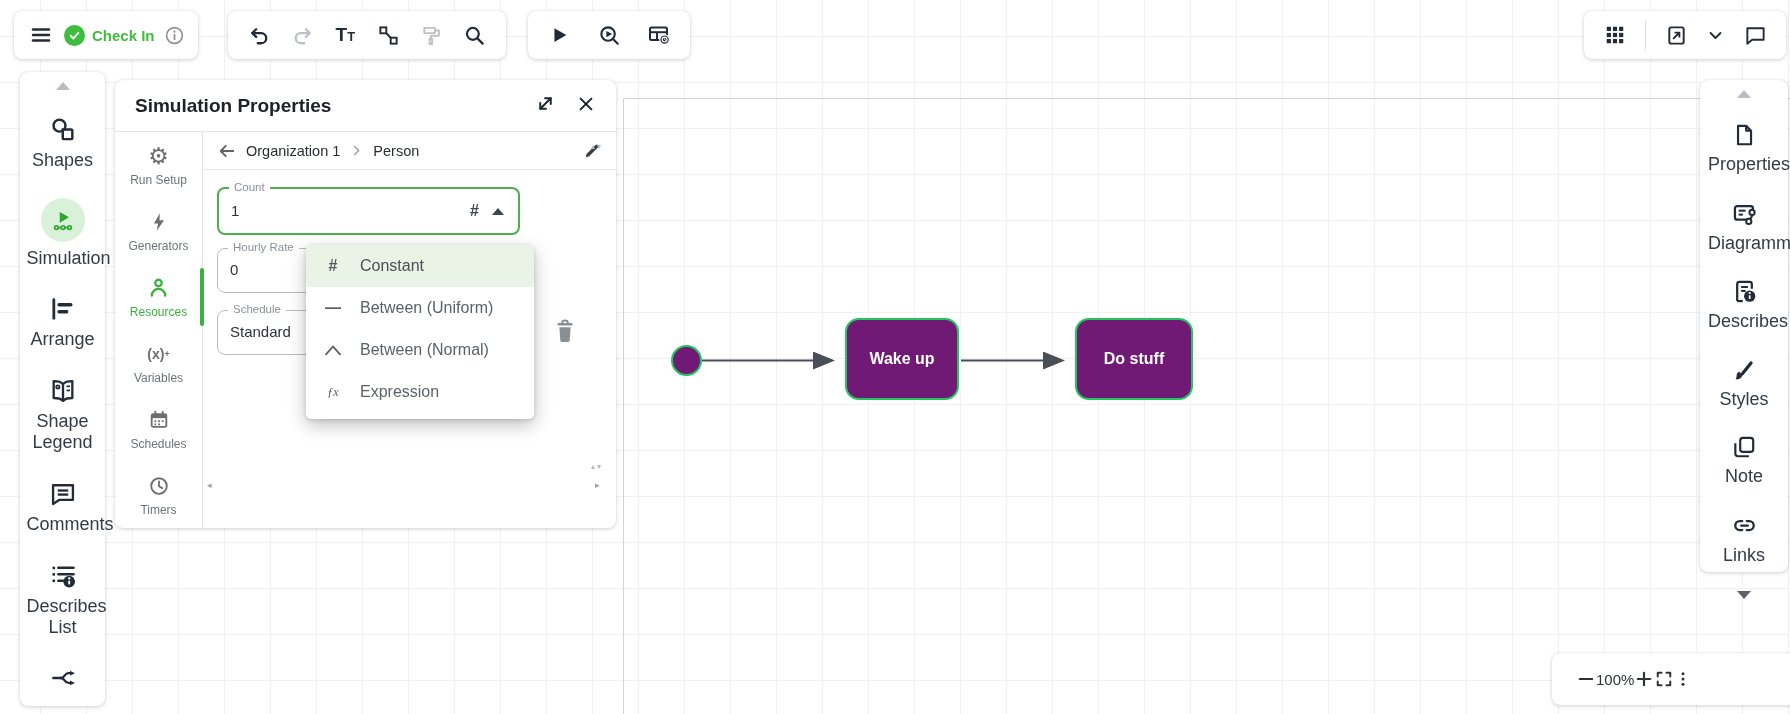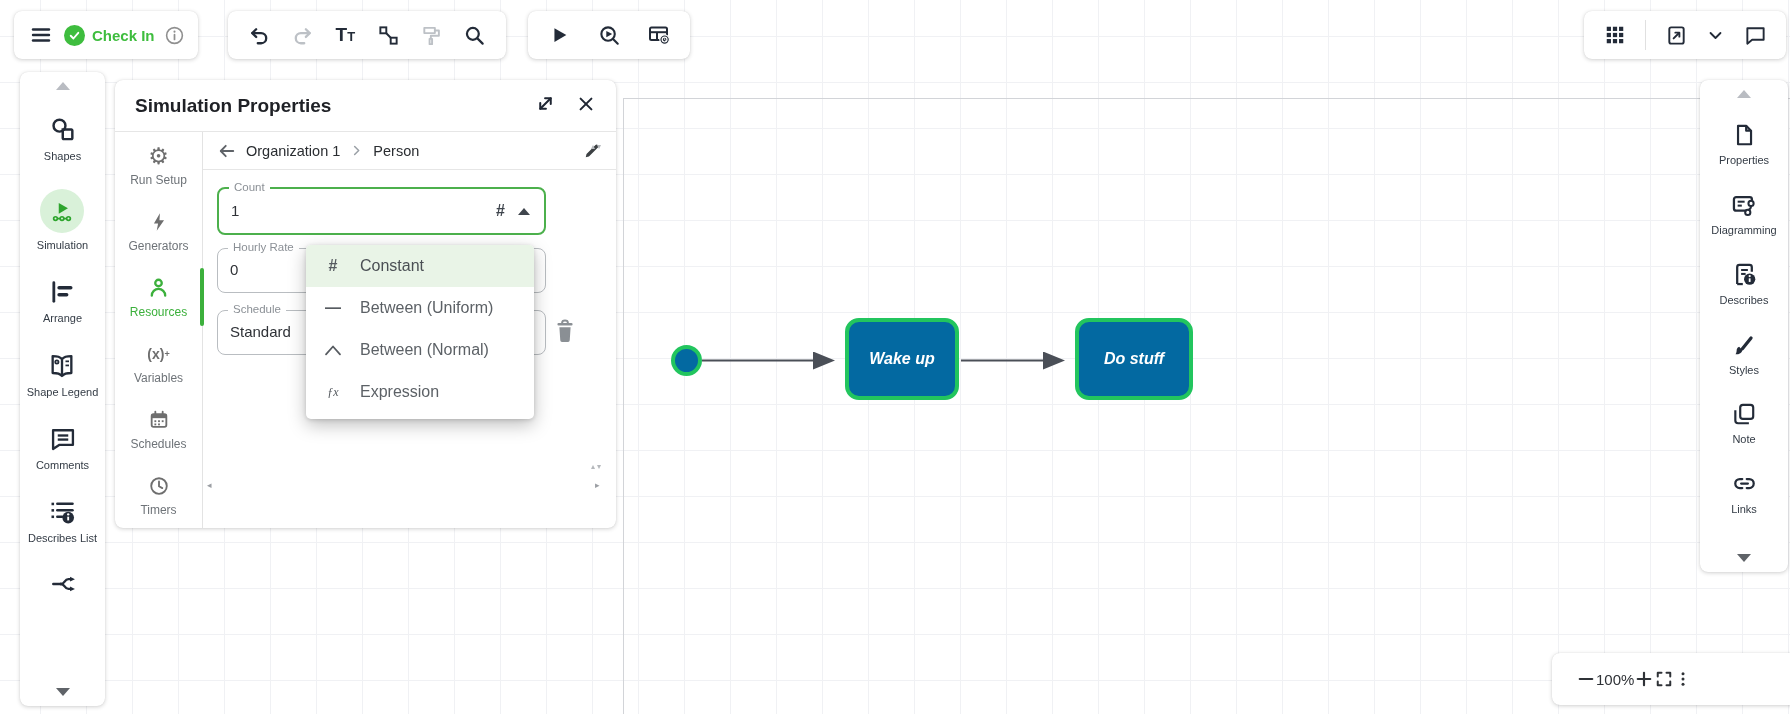--- a/index.html
+++ b/index.html
@@ -7,21 +7,21 @@
   body { font-family:"Liberation Sans", sans-serif; position:relative; background:#fff; color:#232b38; }
 
   
   .canvas { position:absolute; inset:0; background:#fff;
     background-image:linear-gradient(to right,#f0f1f4 1px,transparent 1px),
                      linear-gradient(to bottom,#f0f1f4 1px,transparent 1px);
     background-size:46px 46px; background-position:-6px -10px; }
   .page-edge-h { position:absolute; left:623px; right:0; top:98px; height:1px; background:#d2d4d8; }
   .page-edge-v { position:absolute; left:623px; top:98px; bottom:0; width:1px; background:#d2d4d8; }
   .connector-layer { position:absolute; inset:0; z-index:1; }
-  .node { position:absolute; z-index:2; background:#0369a1; border:4px solid #22c55e;font-style:italic; }
+  .node { position:absolute; z-index:2; background:#701a75; border:2px solid #22c55e; }
   .node.circle { left:671px; top:345px; width:31px; height:31px; border-radius:50%; }
   .node.process { top:318px; height:82px; border-radius:14px; display:flex; align-items:center; justify-content:center;
     color:#fff; font-size:16px; font-weight:bold; }
   .node.p1 { left:845px; width:114px; }
   .node.p2 { left:1075px; width:118px; }
 
   
   .card { position:absolute; background:#fff; border-radius:8px;
     box-shadow:0 1px 4px rgba(0,0,0,.18), 0 0 1px rgba(0,0,0,.12); z-index:10; }
   .hbar { top:11px; height:48px; display:flex; align-items:center; padding:0 10px; }
@@ -32,21 +32,21 @@
   .checkin-badge { width:21px; height:21px; border-radius:50%; background:#3EBD3E; display:flex; align-items:center; justify-content:center; }
   .checkin-label { color:#3EBD3E; font-weight:bold; font-size:15px; white-space:nowrap; }
   .tt { font-weight:bold; color:#232b38; letter-spacing:0; }
   .tt .big { font-size:19px; } .tt .small { font-size:13px; }
   .vdiv { width:1px; height:30px; background:#e0e0e0; margin:0 6px; }
 
   
   .dock { display:flex; flex-direction:column; align-items:center; z-index:10; }
   .dock-left  { left:20px;  top:72px; width:85px; height:634px; padding:10px 0; gap:26px; }
   .dock-right { left:1700px; top:80px; width:88px; height:492px; padding:10px 0; gap:24px; }
-  .dock-item { display:flex; flex-direction:column; align-items:center; gap:6px; color:#333b45; font-size:11px; text-align:center; line-height:1.2; }
+  .dock-item { display:flex; flex-direction:column; align-items:center; gap:6px; color:#333b45; font-size:18px; text-align:center; line-height:1.2; }
   .dock-item .lbl { max-width:72px; }
   .sim-bubble { width:44px; height:44px; border-radius:50%; background:#d9f1d9; display:flex; align-items:center; justify-content:center; }
   .caret-up-sm { width:0; height:0; border-left:7px solid transparent; border-right:7px solid transparent; border-bottom:8px solid #b9bcc2; }
   .caret-dn-sm { width:0; height:0; border-left:7px solid transparent; border-right:7px solid transparent; border-top:8px solid #5f6368; }
   .mt-auto { margin-top:auto; }
 
   
   .panel { left:115px; top:80px; width:501px; height:448px; z-index:15; border-radius:8px; }
   .panel-header { height:52px; display:flex; align-items:center; gap:20px; padding:0 20px; border-bottom:1px solid #e6e6e6; }
   .panel-title { font-size:19px; font-weight:bold; color:#1f2126; flex:1; }
@@ -54,21 +54,21 @@
   .tabcol { width:88px; border-right:1px solid #e3e3e3; display:flex; flex-direction:column; }
   .tab { height:66px; display:flex; flex-direction:column; align-items:center; justify-content:center; gap:5px;
     color:#6e7378; font-size:12px; position:relative; }
   .tab .ticon { height:24px; display:flex; align-items:center; justify-content:center; color:#6e6e6e; }
   .tab.active { color:#3CB03C; }
   .tab.active .ticon { color:#3CB03C; }
   .tab.active::after { content:""; position:absolute; right:-2px; top:4px; bottom:4px; width:4px; border-radius:2px; background:#3CB03C; }
   .content { position:relative; flex:1; }
   .crumbs { height:38px; display:flex; align-items:center; gap:9px; padding:0 14px; border-bottom:1px solid #e6e6e6; }
   .crumb { font-size:14.5px; font-weight:normal; color:#2a2d31; }
-  .field { position:absolute; left:14px; width:329px; border:1px solid #b9bdc1; border-radius:8px; background:#fff; }
+  .field { position:absolute; left:14px; width:303px; border:1px solid #b9bdc1; border-radius:8px; background:#fff; }
   .flabel { position:absolute; top:-8px; left:10px; background:#fff; padding:0 5px; font-size:11.5px; color:#8b9096; white-space:nowrap; }
   .fval { padding:12px 12px 10px; font-size:15px; color:#2f3237; }
   .count-field { top:55px; height:48px; border:2px solid #4CB04C; }
   .count-field .fval { padding-top:13px; }
   .rate-field { top:116px; height:45px; }
   .sched-field { top:178px; height:45px; }
   .count-adorn { position:absolute; right:14px; top:0; height:100%; display:flex; align-items:center; gap:13px; }
   .hash { font-size:16px; font-weight:bold; color:#3f454d; }
   .caret-up { width:0; height:0; border-left:6px solid transparent; border-right:6px solid transparent; border-bottom:7px solid #3f454d; }
   .trash-btn { position:absolute; left:349px; top:185px; width:26px; height:28px; }

